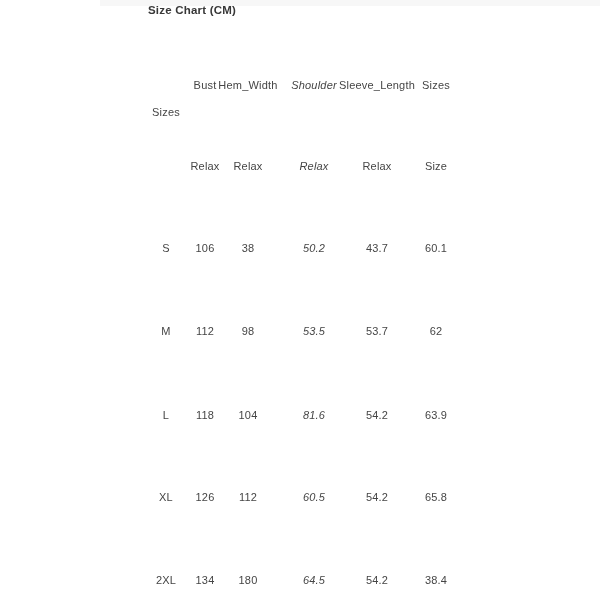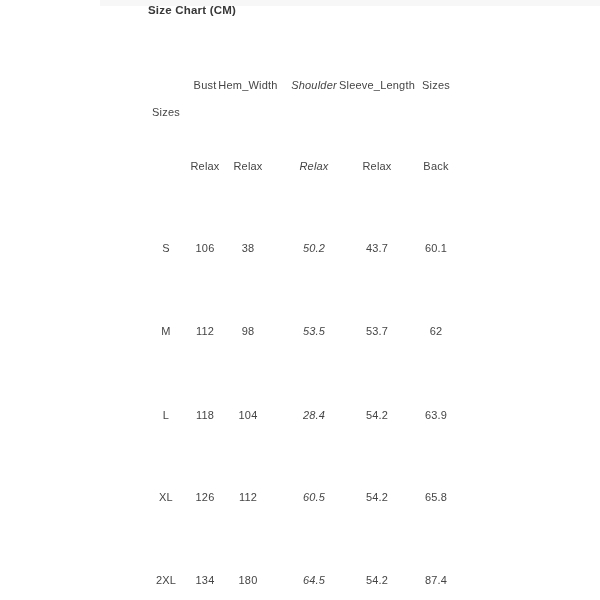--- a/index.html
+++ b/index.html
@@ -76,51 +76,51 @@
     <span class="cell r-head col-3">Shoulder</span>
     <span class="cell r-head col-4">Sleeve_Length</span>
     <span class="cell r-head col-5">Sizes</span>
 
     <span class="cell r-index col-sizes">Sizes</span>
 
     <span class="cell r-sub col-1">Relax</span>
     <span class="cell r-sub col-2">Relax</span>
     <span class="cell r-sub col-3">Relax</span>
     <span class="cell r-sub col-4">Relax</span>
-    <span class="cell r-sub col-5">Back</span>
+    <span class="cell r-sub col-5">Size</span>
 
     <span class="cell r-0 col-sizes">S</span>
     <span class="cell r-0 col-1">106</span>
     <span class="cell r-0 col-2">38</span>
     <span class="cell r-0 col-3">50.2</span>
     <span class="cell r-0 col-4">43.7</span>
     <span class="cell r-0 col-5">60.1</span>
 
     <span class="cell r-1 col-sizes">M</span>
     <span class="cell r-1 col-1">112</span>
     <span class="cell r-1 col-2">98</span>
     <span class="cell r-1 col-3">53.5</span>
     <span class="cell r-1 col-4">53.7</span>
     <span class="cell r-1 col-5">62</span>
 
     <span class="cell r-2 col-sizes">L</span>
     <span class="cell r-2 col-1">118</span>
     <span class="cell r-2 col-2">104</span>
-    <span class="cell r-2 col-3">28.4</span>
+    <span class="cell r-2 col-3">81.6</span>
     <span class="cell r-2 col-4">54.2</span>
     <span class="cell r-2 col-5">63.9</span>
 
     <span class="cell r-3 col-sizes">XL</span>
     <span class="cell r-3 col-1">126</span>
     <span class="cell r-3 col-2">112</span>
     <span class="cell r-3 col-3">60.5</span>
     <span class="cell r-3 col-4">54.2</span>
     <span class="cell r-3 col-5">65.8</span>
 
     <span class="cell r-4 col-sizes">2XL</span>
     <span class="cell r-4 col-1">134</span>
     <span class="cell r-4 col-2">180</span>
     <span class="cell r-4 col-3">64.5</span>
     <span class="cell r-4 col-4">54.2</span>
-    <span class="cell r-4 col-5">87.4</span>
+    <span class="cell r-4 col-5">38.4</span>
 
   </div>
 </div>
 
 </body></html>

